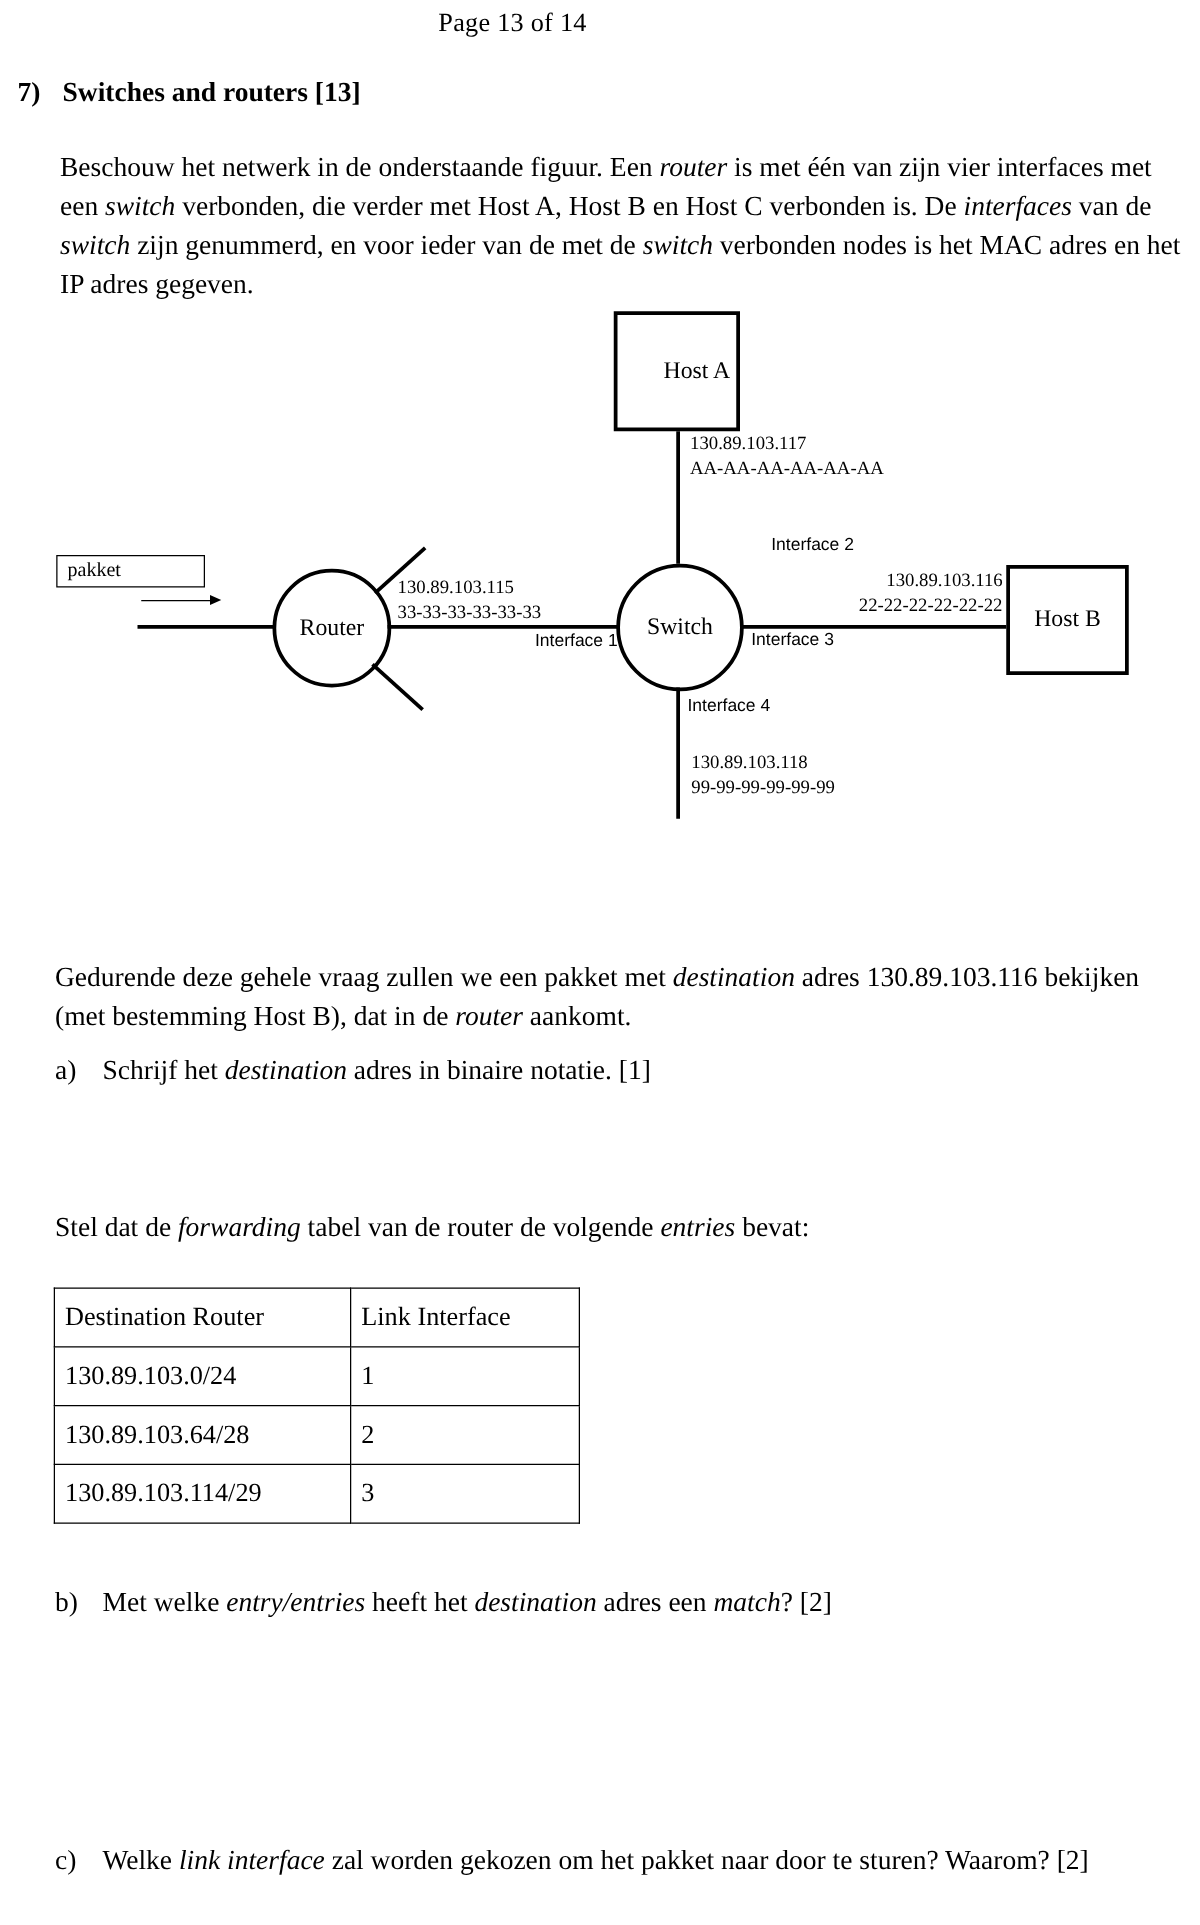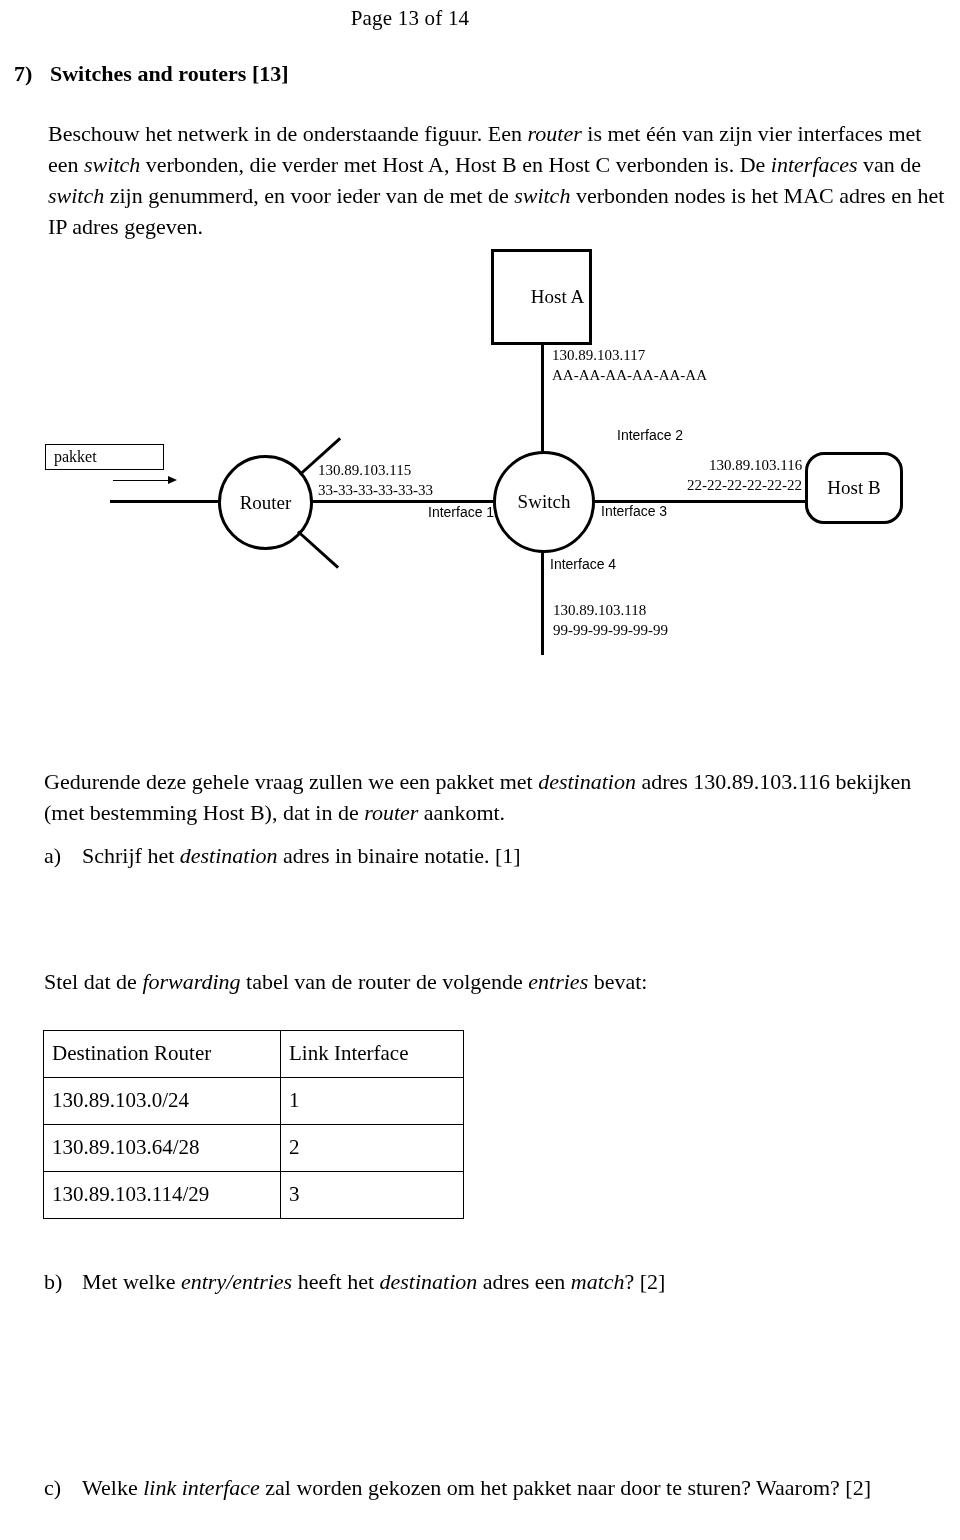--- a/index.html
+++ b/index.html
@@ -241,21 +241,21 @@
     <div class="dlabel" style="left:709px; top:226px;">
       <span>130.89.103.116</span>
     </div>
     <div class="dlabel" style="left:687px; top:246px;">
       <span>22-22-22-22-22-22</span>
     </div>
     <div class="dlabel sm" style="left:601px; top:272px;">
       <span>Interface 3</span>
     </div>
 
-    <div class="box" style="left:805px; top:222px; width:98px; height:72px;border-radius:19px;">
+    <div class="box" style="left:805px; top:222px; width:98px; height:88px;">
       <span>Host B</span>
     </div>
 
     <div class="vline" style="left:541px; top:320px; height:105px;"></div>
 
     <div class="dlabel sm" style="left:550px; top:325px;">
       <span>Interface 4</span>
     </div>
     <div class="dlabel" style="left:553px; top:371px;">
       <span>130.89.103.118</span>

